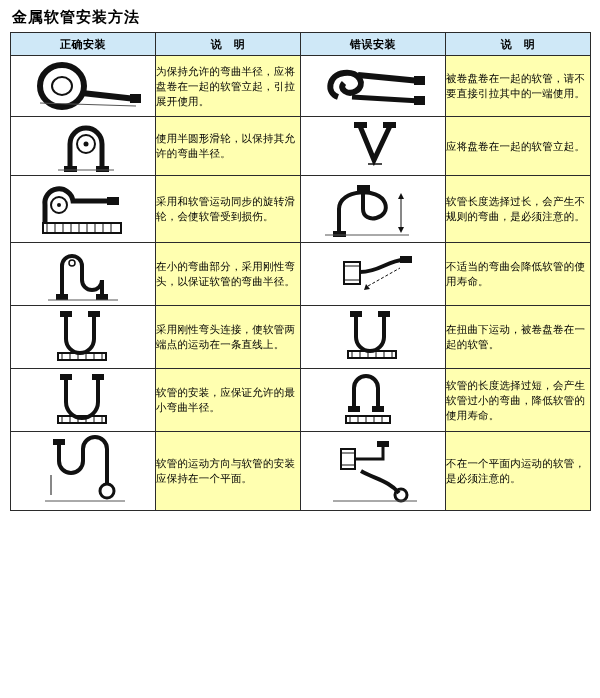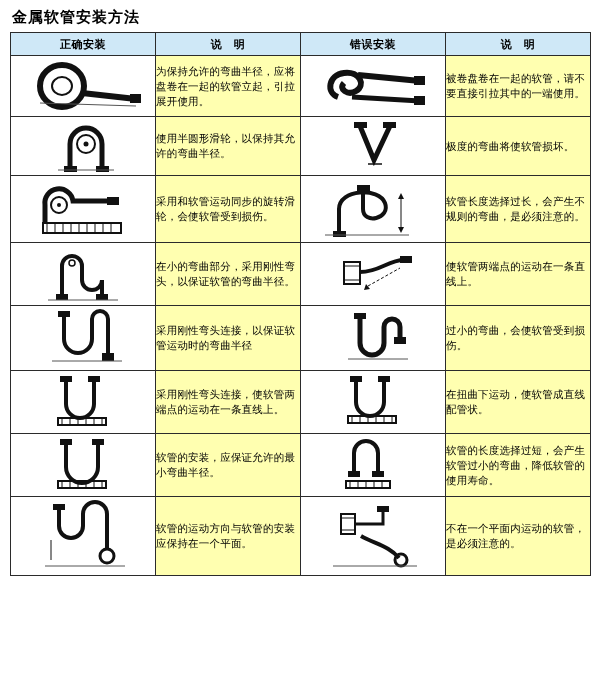--- a/index.html
+++ b/index.html
@@ -141,21 +141,21 @@
         <td class="txt-cell">使用半圆形滑轮，以保持其允许的弯曲半径。</td>
         <td class="img-cell">
           <svg class="fig" width="130" height="52" viewBox="0 0 130 52">
             <path d="M52 6 L66 40 L82 6" fill="none" stroke="#111" stroke-width="5"></path>
             <path d="M58 6 L58 2 M76 6 L76 2" stroke="#111" stroke-width="2"></path>
             <rect x="46" y="2" width="13" height="6" fill="#111"></rect>
             <rect x="75" y="2" width="13" height="6" fill="#111"></rect>
             <path d="M60 44 L74 44" stroke="#111" stroke-width="1.5"></path>
           </svg>
         </td>
-        <td class="txt-cell">极度的弯曲将使软管损坏。</td>
+        <td class="txt-cell">应将盘卷在一起的软管立起。</td>
       </tr>
 
       <tr class="r2">
         <td class="img-cell">
           <svg class="fig" width="136" height="60" viewBox="0 0 136 60">
             <path d="M30 44 L30 26 A14 14 0 0 1 58 22 L94 22" fill="none" stroke="#111" stroke-width="5"></path>
             <circle cx="44" cy="26" r="8" fill="none" stroke="#111" stroke-width="2"></circle>
             <circle cx="44" cy="26" r="2" fill="#111"></circle>
             <rect x="28" y="44" width="78" height="10" fill="none" stroke="#111" stroke-width="2"></rect>
             <path d="M32 44 L32 54 M40 44 L40 54 M48 44 L48 54 M56 44 L56 54 M64 44 L64 54 M72 44 L72 54 M80 44 L80 54 M88 44 L88 54 M96 44 L96 54" stroke="#111" stroke-width="1"></path>
@@ -191,43 +191,23 @@
         <td class="img-cell">
           <svg class="fig" width="130" height="56" viewBox="0 0 130 56">
             <rect x="36" y="16" width="16" height="22" fill="none" stroke="#111" stroke-width="2"></rect>
             <path d="M36 20 L52 20 M36 34 L52 34" stroke="#111" stroke-width="1"></path>
             <path d="M52 26 C72 26 80 14 96 14" fill="none" stroke="#111" stroke-width="4"></path>
             <rect x="92" y="10" width="12" height="7" fill="#111"></rect>
             <path d="M60 40 L92 22" stroke="#111" stroke-width="1" stroke-dasharray="3,2"></path>
             <path d="M58 38 L56 44 L62 43" fill="#111"></path>
           </svg>
         </td>
-        <td class="txt-cell">使软管两端点的运动在一条直线上。</td>
-      </tr>
-
-      <tr class="r4">
-        <td class="img-cell">
-          <svg class="fig" width="130" height="58" viewBox="0 0 130 58">
-            <path d="M46 6 L46 30 A14 14 0 0 0 74 30 L74 10 A8 8 0 0 1 90 10 L90 46" fill="none" stroke="#111" stroke-width="4"></path>
-            <rect x="40" y="2" width="12" height="6" fill="#111"></rect>
-            <rect x="84" y="44" width="12" height="8" fill="#111"></rect>
-            <path d="M34 52 L104 52" stroke="#555" stroke-width="1"></path>
-          </svg>
-        </td>
-        <td class="txt-cell">采用刚性弯头连接，以保证软管运动时的弯曲半径</td>
-        <td class="img-cell">
-          <svg class="fig" width="130" height="58" viewBox="0 0 130 58">
-            <path d="M52 8 L52 34 A12 12 0 0 0 76 34 L76 18 A8 8 0 0 1 92 18 L92 30" fill="none" stroke="#111" stroke-width="5"></path>
-            <rect x="46" y="4" width="12" height="6" fill="#111"></rect>
-            <rect x="86" y="28" width="12" height="7" fill="#111"></rect>
-            <path d="M40 50 L100 50" stroke="#555" stroke-width="1"></path>
-          </svg>
-        </td>
-        <td class="txt-cell">过小的弯曲，会使软管受到损伤。</td>
-      </tr>
+        <td class="txt-cell">不适当的弯曲会降低软管的使用寿命。</td>
+      </tr>
+
 
       <tr class="r5">
         <td class="img-cell">
           <svg class="fig" width="130" height="56" viewBox="0 0 130 56">
             <path d="M48 6 L48 30 A14 14 0 0 0 76 30 L76 6" fill="none" stroke="#111" stroke-width="4"></path>
             <rect x="42" y="2" width="12" height="6" fill="#111"></rect>
             <rect x="70" y="2" width="12" height="6" fill="#111"></rect>
             <rect x="40" y="44" width="48" height="7" fill="none" stroke="#111" stroke-width="2"></rect>
             <path d="M44 44 L44 51 M52 44 L52 51 M60 44 L60 51 M68 44 L68 51 M76 44 L76 51 M84 44 L84 51" stroke="#111" stroke-width="1"></path>
           </svg>
@@ -235,21 +215,21 @@
         <td class="txt-cell">采用刚性弯头连接，使软管两端点的运动在一条直线上。</td>
         <td class="img-cell">
           <svg class="fig" width="130" height="56" viewBox="0 0 130 56">
             <path d="M48 6 L48 28 A14 14 0 0 0 76 28 L76 6" fill="none" stroke="#111" stroke-width="4"></path>
             <rect x="42" y="2" width="12" height="6" fill="#111"></rect>
             <rect x="70" y="2" width="12" height="6" fill="#111"></rect>
             <rect x="40" y="42" width="48" height="7" fill="none" stroke="#111" stroke-width="2"></rect>
             <path d="M44 42 L44 49 M52 42 L52 49 M60 42 L60 49 M68 42 L68 49 M76 42 L76 49 M84 42 L84 49" stroke="#111" stroke-width="1"></path>
           </svg>
         </td>
-        <td class="txt-cell">在扭曲下运动，使软管成直线配管状。</td>
+        <td class="txt-cell">在扭曲下运动，被卷盘卷在一起的软管。</td>
       </tr>
 
 
       <tr class="r7">
         <td class="img-cell">
           <svg class="fig" width="130" height="56" viewBox="0 0 130 56">
             <path d="M48 6 L48 30 A16 16 0 0 0 80 30 L80 6" fill="none" stroke="#111" stroke-width="4"></path>
             <rect x="42" y="2" width="12" height="6" fill="#111"></rect>
             <rect x="74" y="2" width="12" height="6" fill="#111"></rect>
             <rect x="40" y="44" width="48" height="7" fill="none" stroke="#111" stroke-width="2"></rect>

